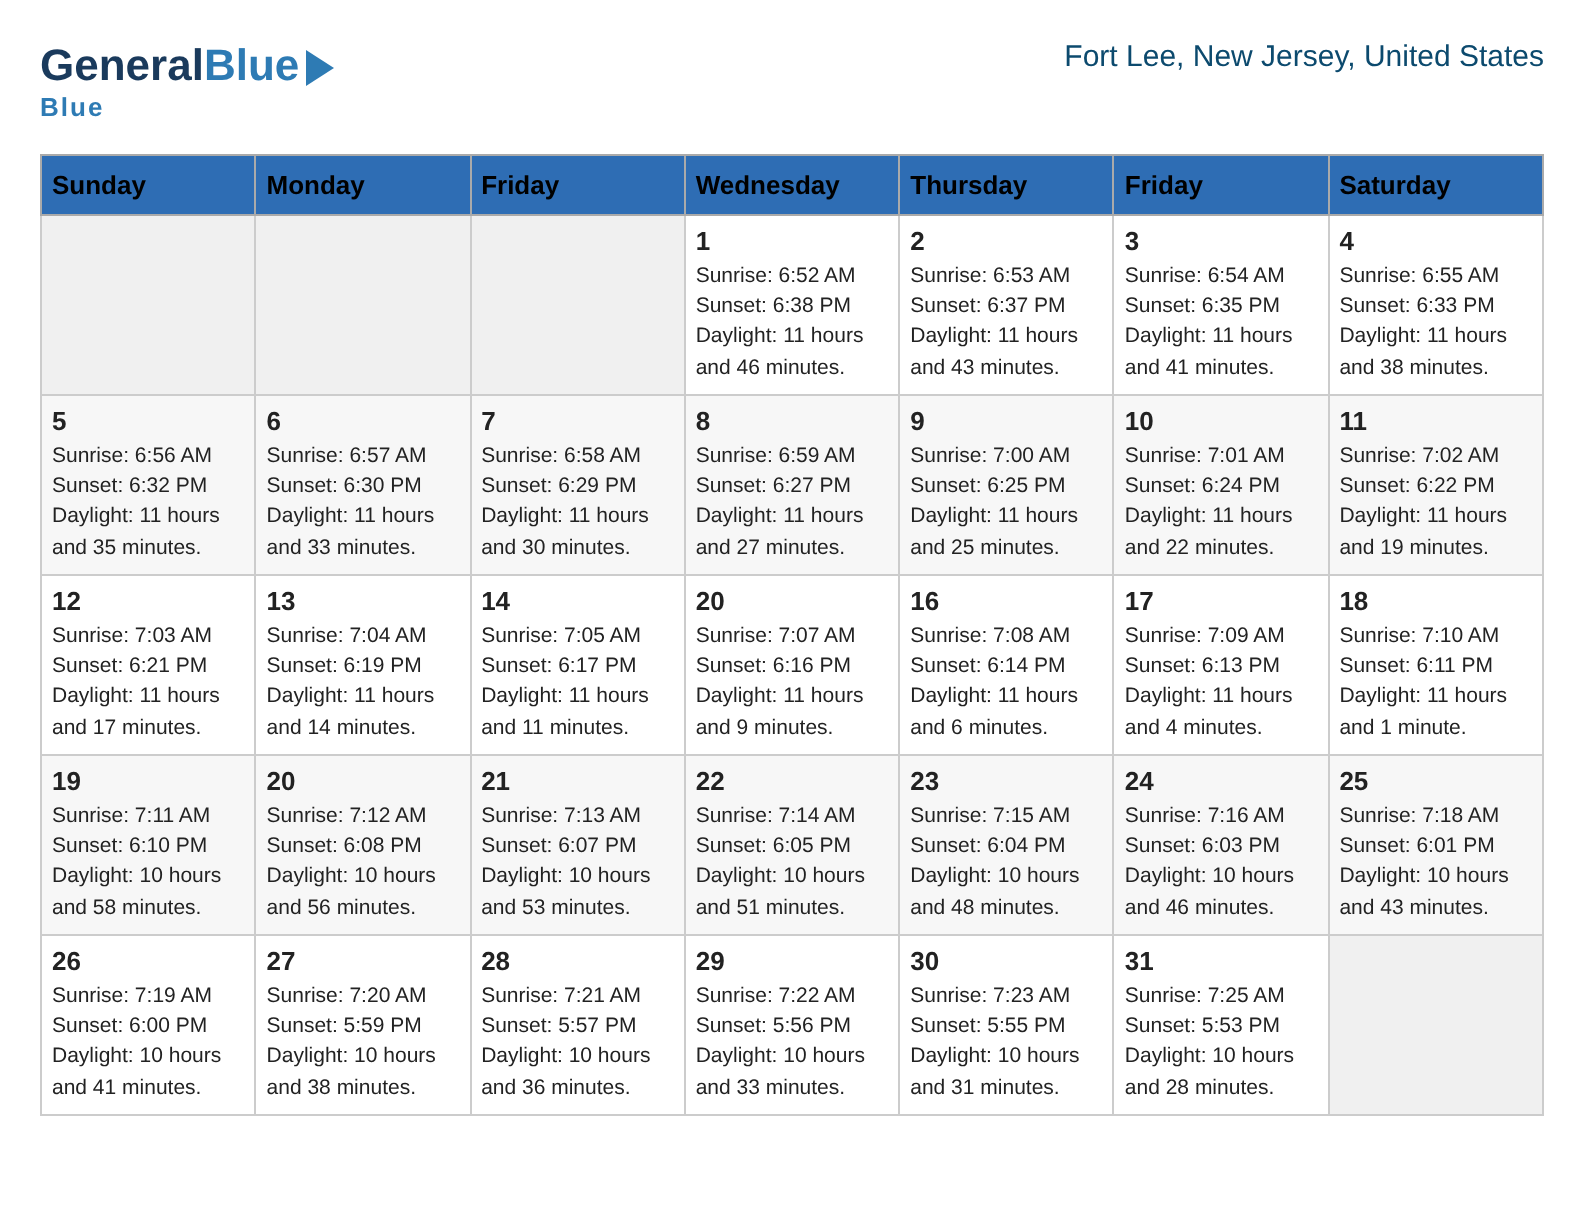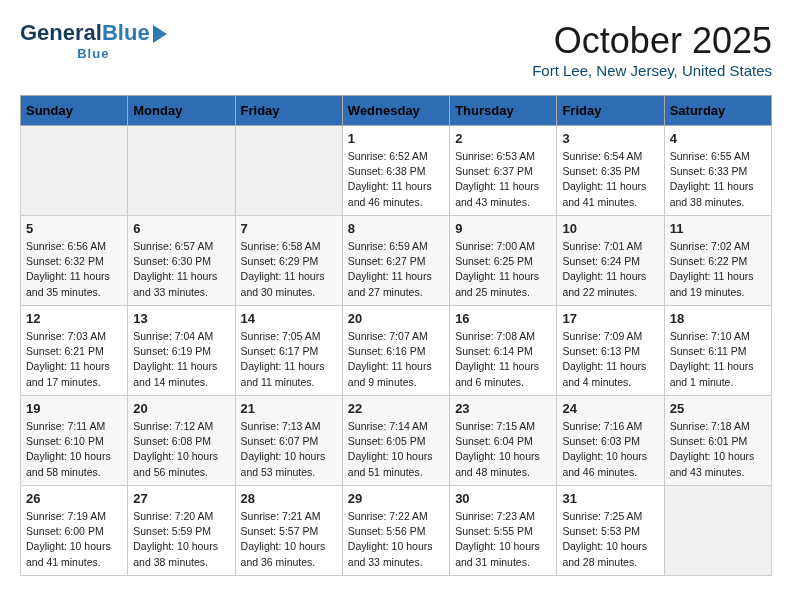--- a/index.html
+++ b/index.html
@@ -12,21 +12,21 @@
     }
     .header {
       display: flex;
       justify-content: space-between;
       align-items: flex-start;
       margin-bottom: 16px;
     }
     .logo {
       display: flex;
       flex-direction: column;
-      align-items: center;
+      align-items: flex-start;
     }
     .logo-text {
       display: flex;
       align-items: center;
       font-size: 22px;
       font-weight: bold;
       color: #1a3a5c;
     }
     .logo-text .general { color: #1a3a5c; }
     .logo-text .blue-part { color: #2e7bb4; }
@@ -110,21 +110,20 @@
 <div class="header">
   <div class="logo">
     <div class="logo-text">
       <span class="general">General</span>
         <span class="blue-part">Blue</span>
       <span class="logo-arrow"></span>
     </div>
     <div class="logo-underline">Blue</div>
   </div>
   <div class="title-block">
-    <div class="month-title">October 2025</div>
     <div class="location">Fort Lee, New Jersey, United States</div>
   </div>
 </div>
 
 <table>
   <thead>
     <tr>
     <th>Sunday</th>
         <th>Monday</th>
         <th>Friday</th>

